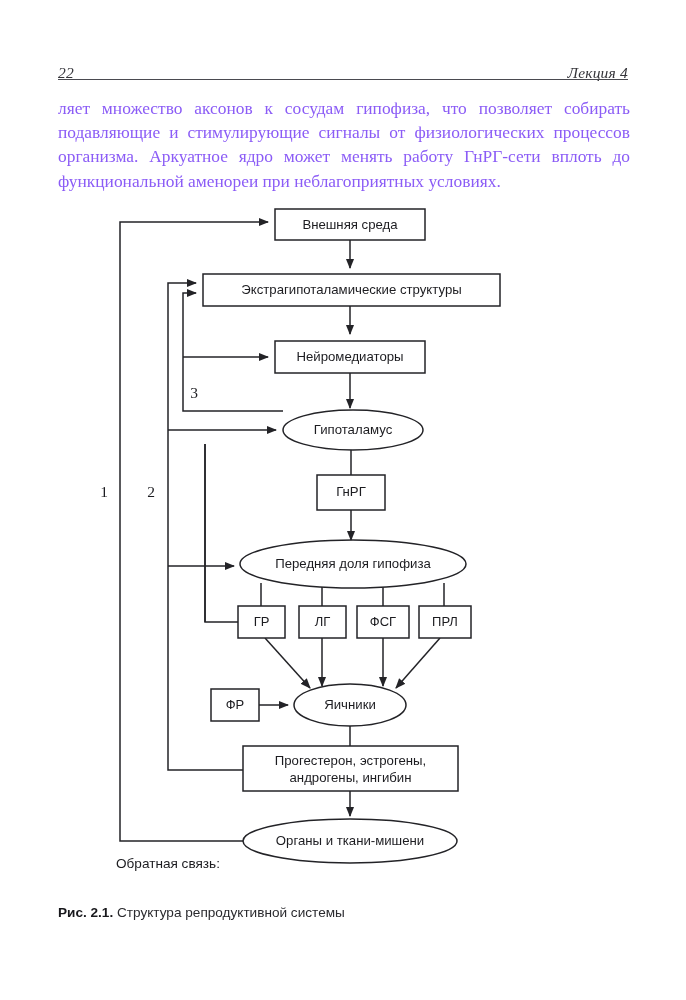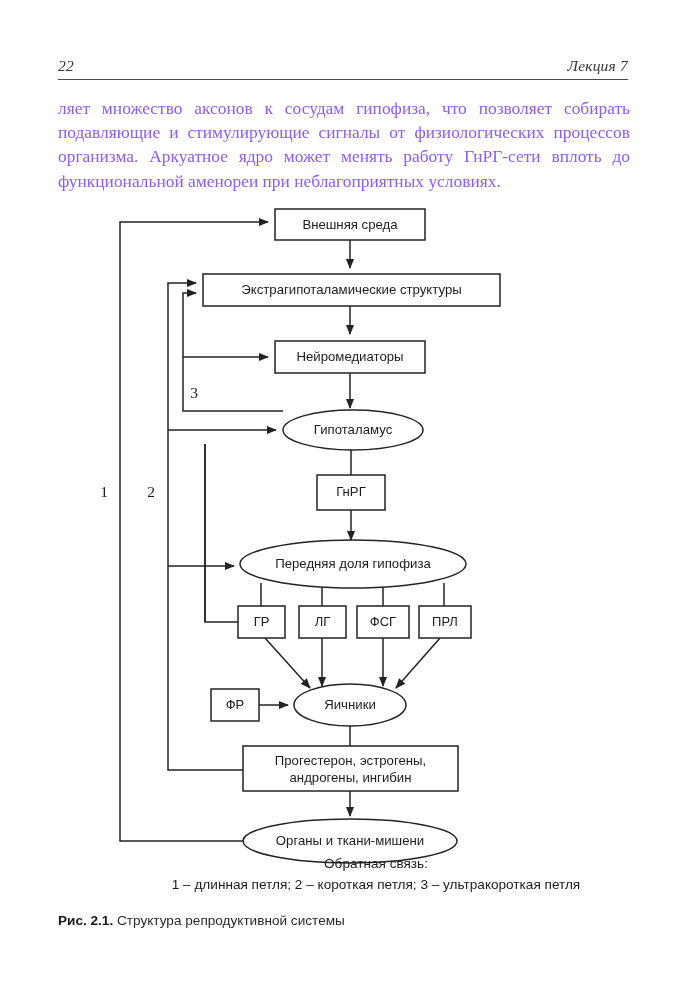--- a/index.html
+++ b/index.html
@@ -20,21 +20,21 @@
   #page-header {
     position: absolute;
     left: 58px;
     top: 52px;
     width: 570px;
     height: 32px;
   }
   #page-header .folio,
   #page-header .running-title {
     position: absolute;
-    top: 5px;
+    top: 12px;
     font-family: "Liberation Serif", serif;
     font-style: italic;
     font-size: 15.5px;
     color: #35353a;
     letter-spacing: .2px;
   }
   #page-header .folio { left: 0; }
   #page-header .running-title { right: 0; }
   #header-rule {
     position: absolute;
@@ -103,43 +103,42 @@
   #legend {
     position: absolute;
     left: 116px;
     top: 854px;
     width: 520px;
     font-family: "Liberation Sans", sans-serif;
     font-size: 13.6px;
     line-height: 20.5px;
     color: #1c1c20;
   }
-  #legend div { white-space: nowrap; text-align: center; }
+  #legend div { white-space: nowrap; }
 
   #fig-caption {
     position: absolute;
     left: 58px;
     top: 905px;
     width: 570px;
     font-family: "Liberation Sans", sans-serif;
     font-size: 13.6px;
     color: #2a2a2e;
-    margin-top: 8px;
   }
   #fig-caption .cap-prefix {
     font-weight: bold;
     color: #18181c;
   }
 </style>
 </head>
 <body>
 
 <div id="page-header">
   <span class="folio">22</span>
-  <span class="running-title">Лекция 7</span>
+  <span class="running-title">Лекция 4</span>
 </div>
 <div id="header-rule"></div>
 
 <div id="body-copy">
   <p>ляет множество аксонов к сосудам гипофиза, что позволяет собирать подавляющие и стимулирующие сигналы от физиологических процессов организма. Аркуатное ядро может менять работу ГнРГ-сети вплоть до функциональной аменореи при неблагоприятных условиях.</p>
 </div>
 
 <div id="figure">
   <svg id="figure-svg" width="686" height="1000" viewBox="0 0 686 1000">
 
@@ -234,18 +233,17 @@
     <text class="node-label" x="350" y="841.5">Органы и ткани-мишени</text>
 
     <text class="loop-number" x="104" y="493">1</text>
     <text class="loop-number" x="151" y="493">2</text>
     <text class="loop-number" x="194" y="394">3</text>
   </svg>
 </div>
 
 <div id="legend">
   <div>Обратная связь:</div>
-  <div>1 – длинная петля; 2 – короткая петля; 3 – ультракороткая петля</div>
 </div>
 
 <div id="fig-caption">
   <span class="cap-prefix">Рис. 2.1.</span><span> Структура репродуктивной системы</span>
 </div>
 
 </body></html>

